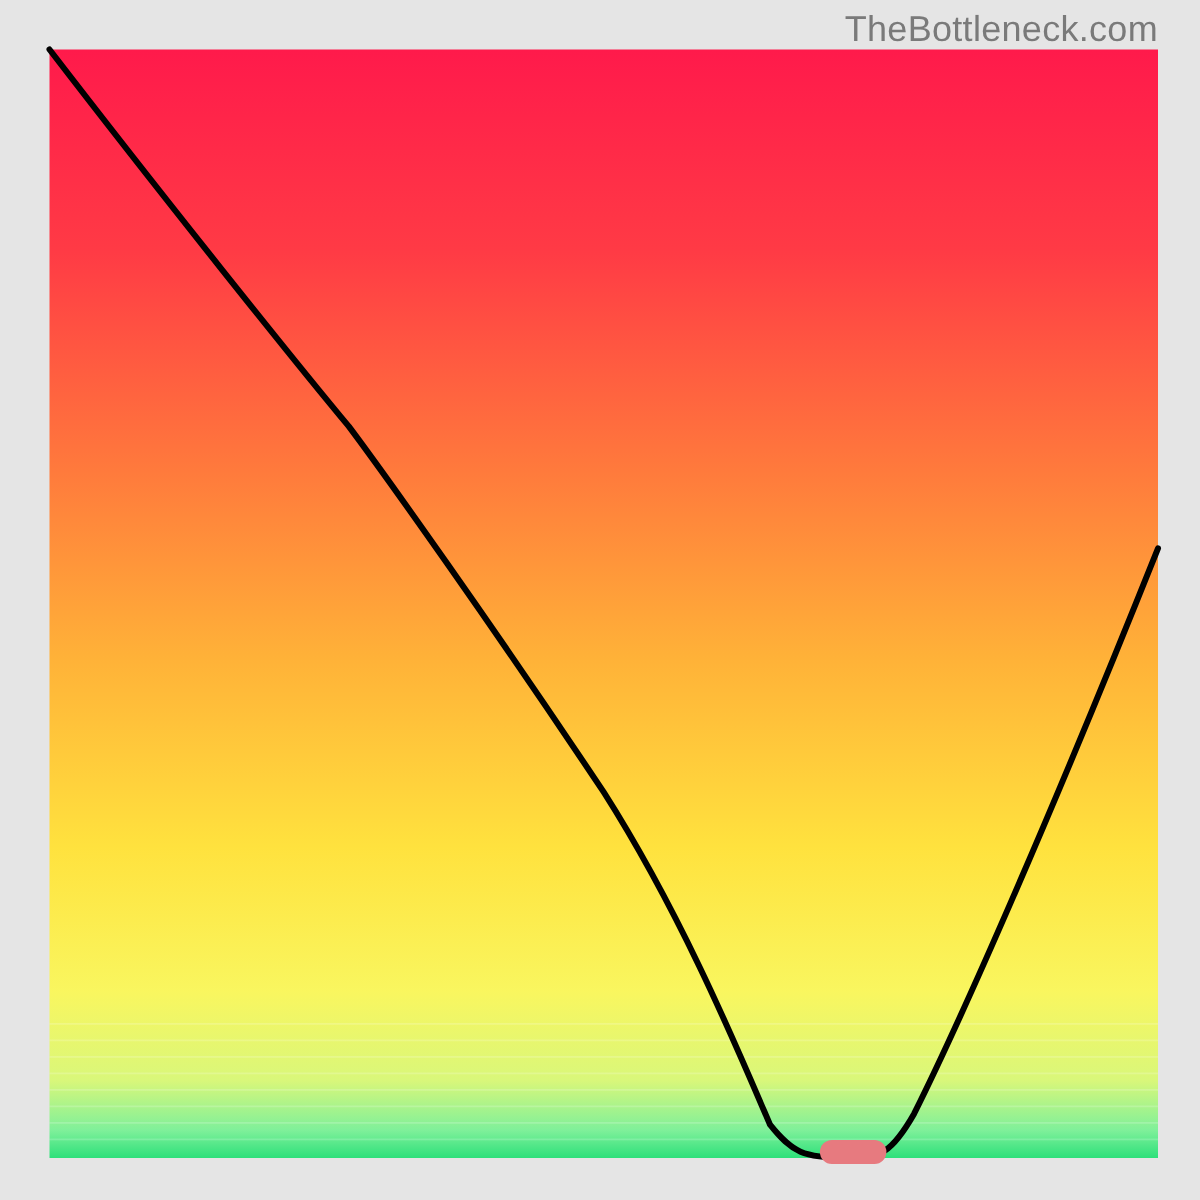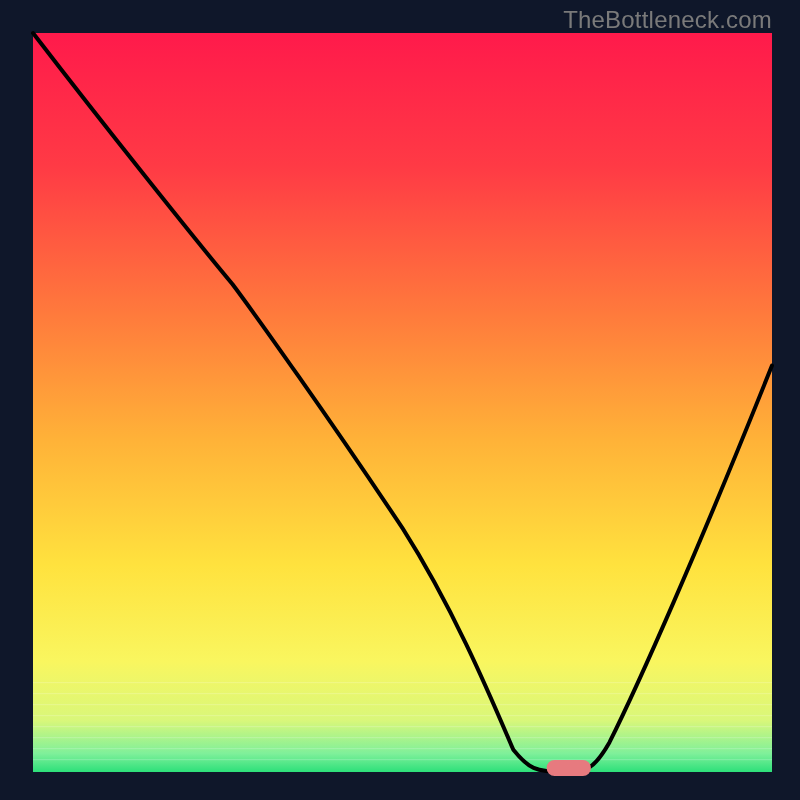--- a/index.html
+++ b/index.html
@@ -8,21 +8,21 @@
     width: 800px;
     height: 800px;
     background: #000;
     overflow: hidden;
     font-family: Arial, Helvetica, sans-serif;
   }
   .frame {
     position: absolute;
     left: 0; top: 0;
     width: 800px; height: 800px;
-    background: #0f172a;
+    background: #e5e5e5;
   }
   .watermark {
     position: absolute;
     top: 6px;
     right: 28px;
     color: #7a7a7a;
     font-size: 24px;
     font-weight: 500;
     letter-spacing: 0.2px;
   }

